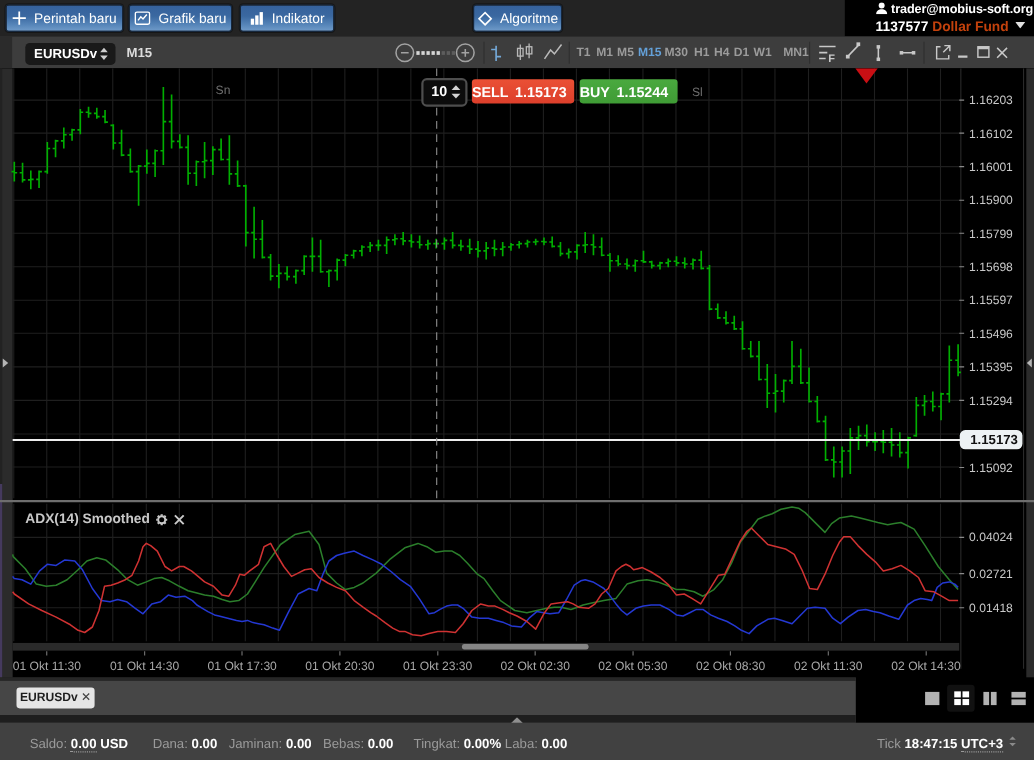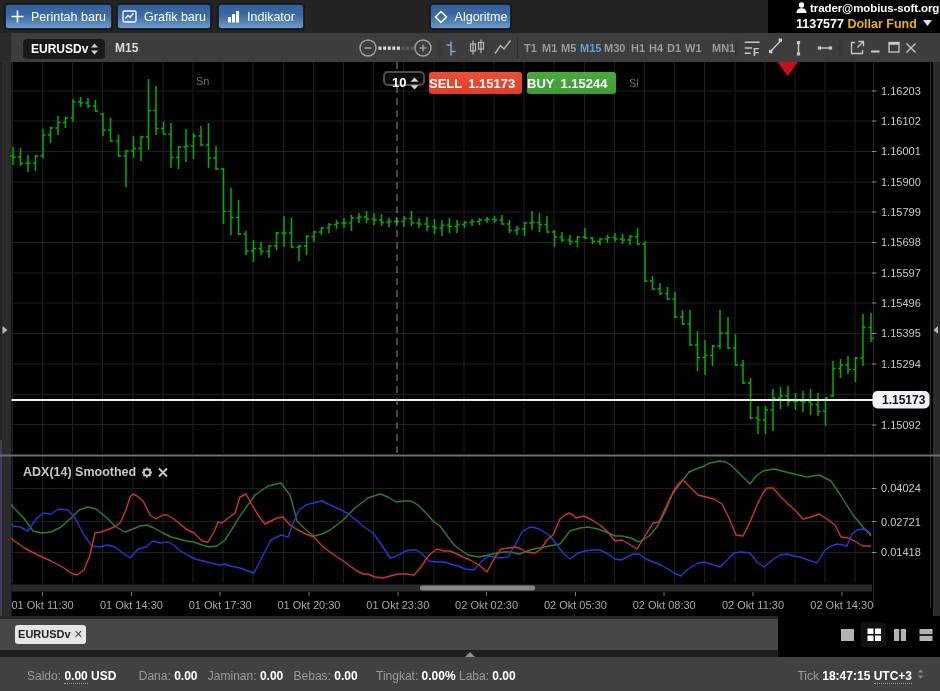--- a/index.html
+++ b/index.html
@@ -8,37 +8,37 @@
 
 
 #topbar { left:0; top:0; width:768px; height:33px; background:#232323; }
 .tbtn { position:absolute; top:4px; height:25px; border:1px solid #16273c; border-radius:3px;
   background:linear-gradient(180deg,#35619b 0%,#3a68a0 42%,#5584b8 75%,#6f9bc9 100%);
   color:#fff; font-size:12.5px; display:flex; align-items:center; justify-content:center; gap:7px;
   box-shadow:0 0 0 1px rgba(0,0,0,0.35); }
 #acct { position:absolute; left:790px; top:0; width:150px; height:33px; background:#000; color:#fff; }
 #acct .r1 { position:absolute; left:6px; top:2px; font-size:11.5px; letter-spacing:-0.1px; font-weight:bold; white-space:nowrap; }
 #acct .r2 { position:absolute; left:6px; top:17px; font-size:12.5px; font-weight:bold; white-space:nowrap; }
-#acct .fund { color:#eab308; font-weight:bold; }
+#acct .fund { color:#c2410c; font-weight:bold; }
 
 
 #toolrow { left:0; top:33px; width:940px; height:29px; background:#3d3d3d; }
 #symbox { position:absolute; left:23px; top:6px; width:82px; height:20px; background:#191919;
   border-radius:4px; color:#fff; font-size:12px; font-weight:bold; line-height:20px; padding-left:8px; }
 #m15 { position:absolute; left:115px; top:8px; color:#dcdcdc; font-size:12px; font-weight:bold; }
 .tfs { position:absolute; top:9px; color:#9b9b9b; font-size:11px; font-weight:bold; }
 
 
 #chart { left:0; top:62px; }
 text { font-family:"Liberation Sans", sans-serif; }
 .pl { fill:#c9c9c9; font-size:11px; }
 .tl { fill:#a8a8a8; font-size:11px; }
 
 
-#qty { left:383px; top:71px; width:42px; height:15px; background:#0c0c0c; border:2px solid #4e4e4e;
+#qty { left:383px; top:71px; width:42px; height:26px; background:#0c0c0c; border:2px solid #4e4e4e;
   border-radius:5px; color:#fff; font-size:13px; font-weight:bold; }
 #qty .n { position:absolute; left:7px; top:2px; }
 .obtn { position:absolute; top:72px; height:22px; border-radius:3px; color:#fff; font-size:13px;
   font-weight:bold; display:flex; align-items:center; justify-content:flex-start; gap:6px; }
 #sell { left:429px; width:93px; background:linear-gradient(180deg,#ea5035 0%,#dd3f2b 100%); }
 #buy { left:527px; width:89px; background:linear-gradient(180deg,#4aa93f 0%,#3f9c35 100%); }
 
 
 #tabstrip { left:0; top:616px; width:778px; height:41px; background:#464646;
   border-top:3px solid #262626; border-bottom:7px solid #1e1e1e; }

